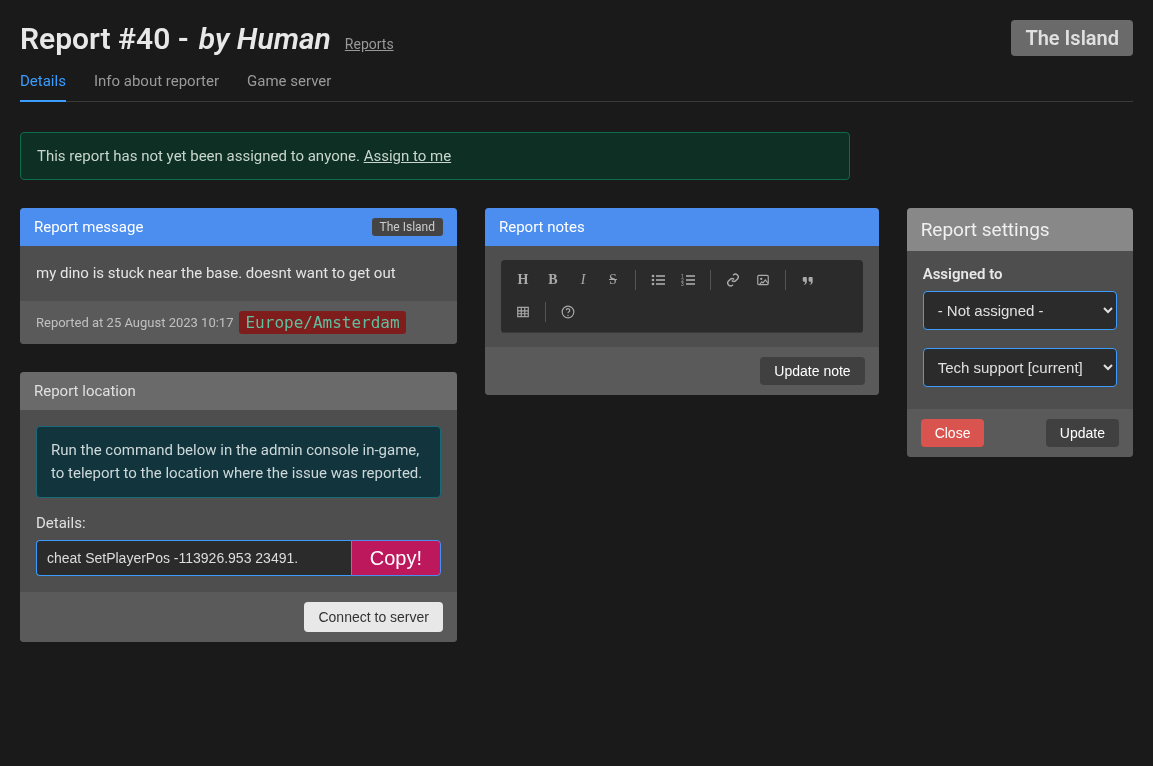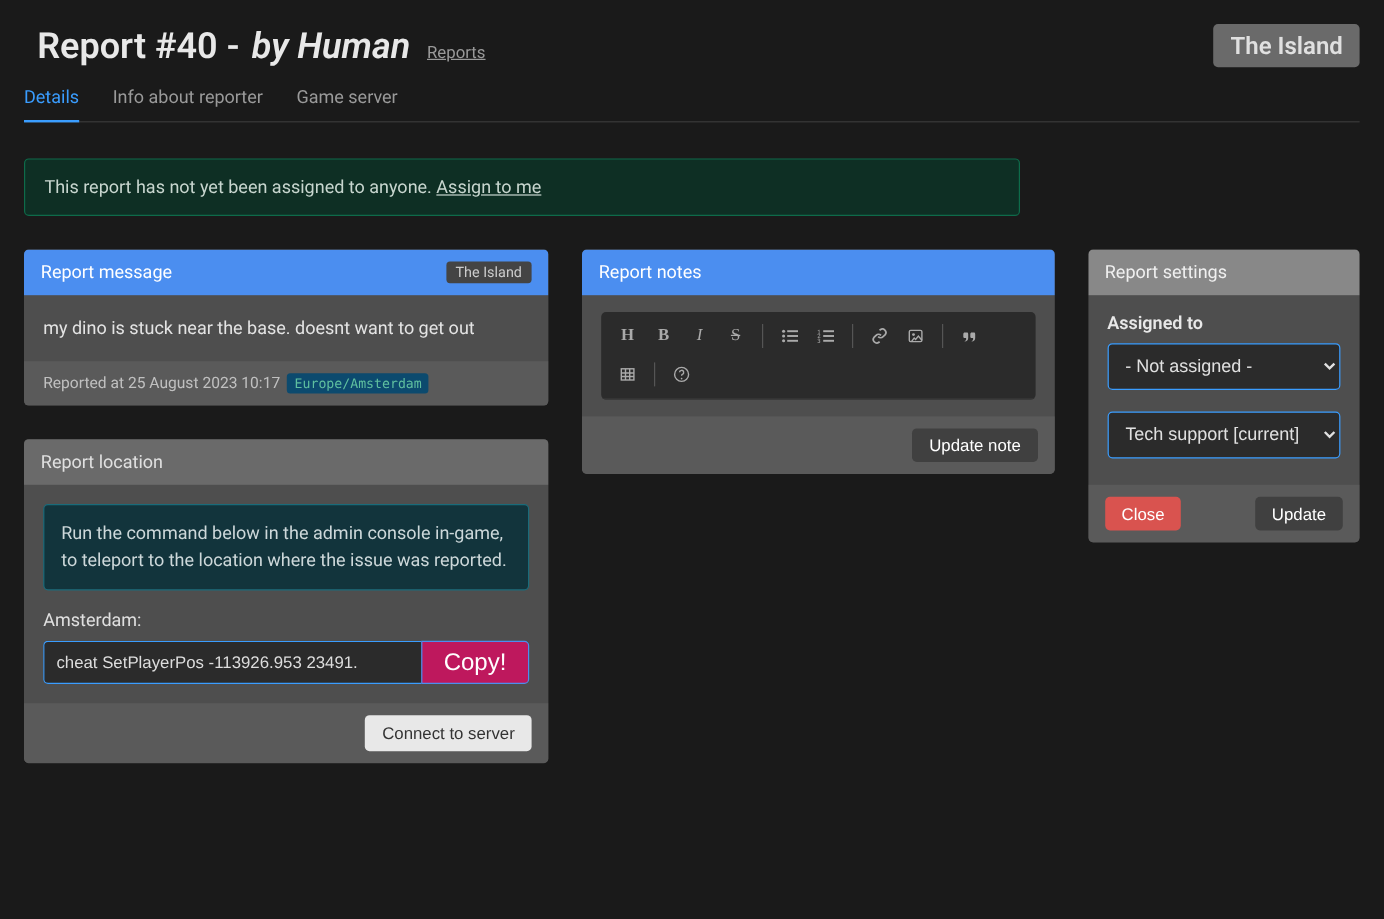--- a/index.html
+++ b/index.html
@@ -8,21 +8,20 @@
     color: #d0d0d0;
     font-family: -apple-system, BlinkMacSystemFont, "Segoe UI", Roboto, sans-serif;
     font-size: 15px;
     padding: 20px;
   }
   .header-row {
     display: flex;
     justify-content: space-between;
     align-items: flex-end;
     margin-bottom: 8px;
-    margin-left: 11px;
   }
   .page-title {
     font-size: 30px;
     font-weight: 600;
     color: #e8e8e8;
     display: flex;
     align-items: baseline;
     gap: 10px;
   }
   .page-title .byline { font-style: italic; font-weight: 600; }
@@ -110,24 +109,24 @@
   .meta-row {
     background: #5a5a5a;
     padding: 10px 16px;
     font-size: 13px;
     color: #c0c0c0;
     display: flex;
     align-items: center;
     gap: 6px;
   }
   .tz-badge {
-    background: #0c4a6e;
+    background: #7f1d1d;
     color: #5fbf9f;
     font-family: monospace;
-    font-size: 11px;
+    font-size: 16px;
     padding: 2px 6px;
     border-radius: 3px;
   }
 
   .info-callout {
     border: 1px solid #1a6b7a;
     background: #12343c;
     color: #cdd8da;
     padding: 12px 14px;
     border-radius: 4px;
@@ -221,21 +220,21 @@
   
   .settings-panel {
     background: #4e4e4e;
     border-radius: 4px;
     overflow: hidden;
   }
   .settings-header {
     background: #888;
     color: #f0f0f0;
     padding: 10px 14px;
-    font-size: 15px;
+    font-size: 19px;
   }
   .settings-body { padding: 14px 16px 4px 16px; }
   .settings-body label { display:block; color:#e8e8e8; font-weight:600; margin-bottom:8px; font-size:15px;}
   .settings-body select {
     width: 100%;
     background: #2b2b2b;
     color: #e0e0e0;
     border: 1px solid #3a9dff;
     padding: 9px 10px;
     border-radius: 4px;
@@ -290,21 +289,21 @@
       <div class="meta-row">
         <span>Reported at 25 August 2023 10:17</span>
         <span class="tz-badge">Europe/Amsterdam</span>
       </div>
     </div>
 
     <div class="panel">
       <div class="panel-header">Report location</div>
       <div class="panel-body">
         <div class="info-callout">Run the command below in the admin console in-game, to teleport to the location where the issue was reported.</div>
-        <label class="field-label">Amsterdam:</label>
+        <label class="field-label">Details:</label>
         <div class="input-group">
           <input type="text" readonly="" value="cheat SetPlayerPos -113926.953 23491." style="">
           <button class="btn-copy">Copy!</button>
         </div>
       </div>
       <div class="panel-footer">
         <button class="btn-light">Connect to server</button>
       </div>
     </div>
 

